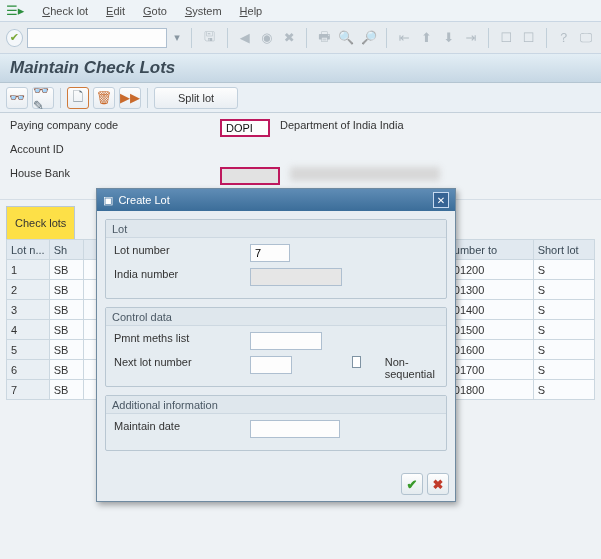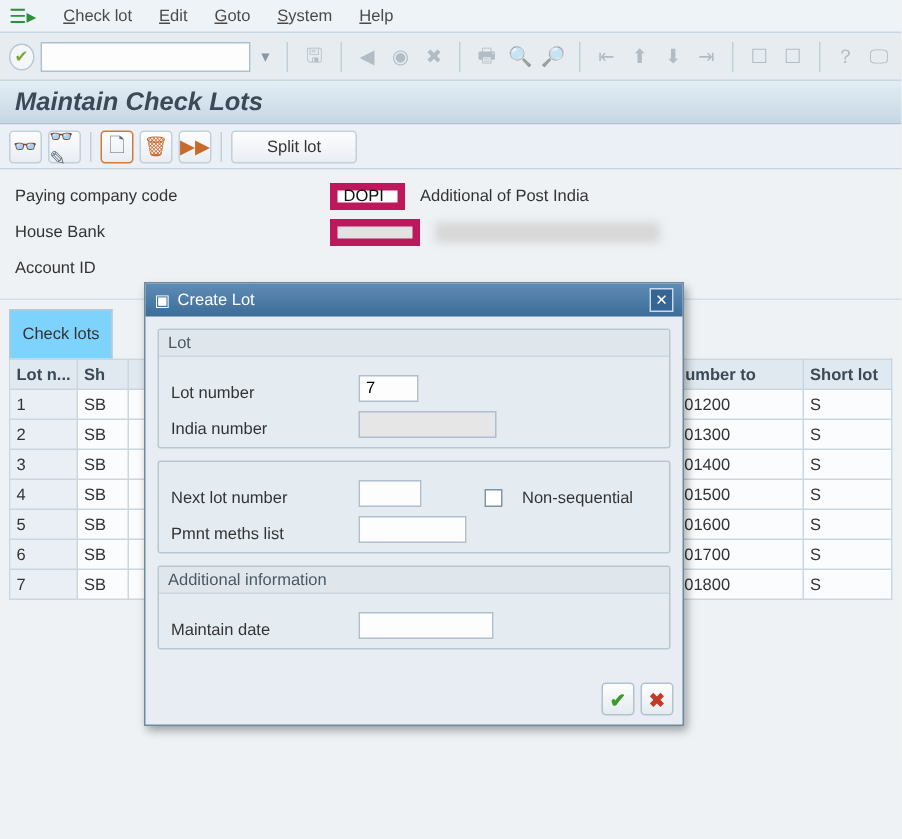--- a/index.html
+++ b/index.html
@@ -27,48 +27,48 @@
 
   
   .pagetool{display:flex;align-items:center;height:30px;background:#eaf0f5;border-bottom:1px solid #c4d0da;padding:0 6px;gap:4px}
   .ptbtn{width:22px;height:22px;border:1px solid #c2d0dc;border-radius:3px;background:linear-gradient(#fdfdfd,#e9eef3);display:flex;align-items:center;justify-content:center;font-size:13px;color:#5b6b77}
   .ptbtn.active{border-color:#d07a3a}
   .psep{width:0;height:20px;border-left:1px solid #c1cfd9;margin:0 2px}
   .splitlot{display:flex;align-items:center;gap:6px;border:1px solid #c2d0dc;border-radius:3px;background:linear-gradient(#fdfdfd,#e9eef3);height:22px;padding:0 23px}
 
   
   .hdr{background:#eef2f5;border-bottom:1px solid #d5dee6;padding:6px 10px 8px}
-  .row{display:flex;align-items:center;height:24px;gap:10px}
+  .row{display:flex;height:24px;gap:10px}
   .lbl{flex:0 0 200px}
-  .fld{height:18px;border:5px solid #be185d;background:#fdfdfd;color:#111;padding:2px 4px;display:inline-flex;align-items:center}
+  .fld{height:18px;border:2px solid #be185d;background:#fdfdfd;color:#111;padding:2px 4px;display:inline-flex;align-items:center}
   .desc{color:#333}
 
   
   .tablewrap{background:#eef2f5;padding:6px 6px 0 6px;height:calc(559px - 22px - 32px - 30px - 30px - 78px)}
-  .tblheader{display:inline-flex;align-items:center;height:22px;background:#7dd3fc;border:1px solid #b9c8d4;border-bottom:none;padding:16px 8px}
+  .tblheader{display:inline-flex;align-items:center;height:22px;background:#fde047;border:1px solid #b9c8d4;border-bottom:none;padding:16px 8px}
   table.tbl{width:100%;border-collapse:collapse;background:#fafcfe}
   table.tbl th,table.tbl td{border:1px solid #cbd7e0;height:20px;padding:0 4px;text-align:left;white-space:nowrap;overflow:hidden}
-  table.tbl th{background:#e1e9f0;font-weight:bold;color:#3b4a56}
+  table.tbl th{background:#e1e9f0;font-weight:normal;color:#3b4a56}
   table.tbl td.rowno{background:#e9eff4;width:28px}
   .col-lot{width:30px}
   .col-sh{width:34px}
   .col-blank{width:360px}
   .col-to{width:90px}
   .col-next{width:auto}
 
   
   .dlg{position:absolute;left:96px;top:188px;width:360px;background:#e7edf2;border:1px solid #6f8aa0;box-shadow:2px 3px 6px rgba(0,0,0,.35)}
   .dlgti{height:22px;background:linear-gradient(#5f8cb5,#3b6d99);display:flex;align-items:center;justify-content:space-between;padding:0 6px;color:#fff;font-size:11px}
   .dlgti .ico{display:flex;align-items:center;gap:5px}
   .dlgti .x{width:16px;height:16px;border:1px solid #c6daf0;display:flex;align-items:center;justify-content:center;background:#366494;font-size:10px}
   .dlgbody{padding:8px}
   .gbox{border:1px solid #b9c7d2;border-radius:2px;background:#e5ecf1;margin-bottom:8px}
   .gbox .gtit{background:#dfe7ed;border-bottom:1px solid #cdd8e1;height:18px;display:flex;align-items:center;padding:0 6px;color:#4a5864}
   .gbox .gbody{padding:6px 8px}
-  .drow{display:flex;align-items:flex-end;height:24px;gap:13px}
+  .drow{display:flex;align-items:flex-start;height:24px;gap:24px}
   .dlbl{flex:0 0 112px}
   .dinput{height:18px;border:1px solid #aebfd0;background:#fdfdfd;padding:0 4px;font-size:11px}
   .dinput.req{outline:2px solid #d89a47;background:linear-gradient(#fbeac0,#e7c779)}
   .chk{width:12px;height:12px;border:1px solid #7f93a3;background:#fff;display:inline-block}
   .dlgfoot{display:flex;justify-content:flex-end;gap:4px;padding:6px}
   .dbtn{width:22px;height:22px;border:1px solid #b2c2cf;border-radius:3px;background:linear-gradient(#fefefe,#e4ebef);display:flex;align-items:center;justify-content:center;font-size:13px;font-weight:bold}
   .ok{color:#3a9a2b}
   .no{color:#c13b2a}
 </style>
 </head>
@@ -122,29 +122,29 @@
   <div class="psep"></div>
   <div class="splitlot">
     <span>Split lot</span>
   </div>
 </div>
 
 <div class="hdr">
   <div class="row">
     <span class="lbl">Paying company code</span>
     <span class="fld" style="width:50px">DOPI</span>
-    <span class="desc">Additional of Post India</span>
+    <span class="desc">Department of India India</span>
+  </div>
+  <div class="row">
+    <span class="lbl">Account ID</span>
   </div>
   <div class="row">
     <span class="lbl">House Bank</span>
     <span class="fld" style="width:60px;background:#e2e2e2"></span>
     <span class="desc" style="filter:blur(3px);background:#d7d7d7;width:150px;height:14px;border-radius:2px"></span>
-  </div>
-  <div class="row">
-    <span class="lbl">Account ID</span>
   </div>
 </div>
 
 <div class="tablewrap">
   <div class="tblheader">Check lots</div>
   <table class="tbl">
     <thead>
       <tr>
         <th class="col-lot">Lot n...</th>
         <th class="col-sh">Sh</th>
@@ -225,32 +225,33 @@
           <input class="dinput" style="width: 40px;" value="7">
         </div>
         <div class="drow">
           <span class="dlbl">India number</span>
           <input class="dinput" style="width: 92px; background: rgb(230, 230, 230);">
         </div>
       </div>
     </div>
 
     <div class="gbox">
+      <div class="gtit">Control data</div>
       <div class="gbody">
+        <div class="drow">
+          <span class="dlbl">Pmnt meths list</span>
+          <input class="dinput" style="width: 72px;">
+        </div>
         <div class="drow">
           <span class="dlbl">Next lot number</span>
           <input class="dinput" style="width: 42px;">
           <span style="width:16px"></span>
           <span class="chk"></span>
           <span>Non-sequential</span>
         </div>
-        <div class="drow">
-          <span class="dlbl">Pmnt meths list</span>
-          <input class="dinput" style="width: 72px;">
-        </div>
       </div>
     </div>
 
     <div class="gbox">
       <div class="gtit">Additional information</div>
       <div class="gbody">
         <div class="drow">
           <span class="dlbl">Maintain date</span>
           <input class="dinput" style="width: 90px;">
         </div>

